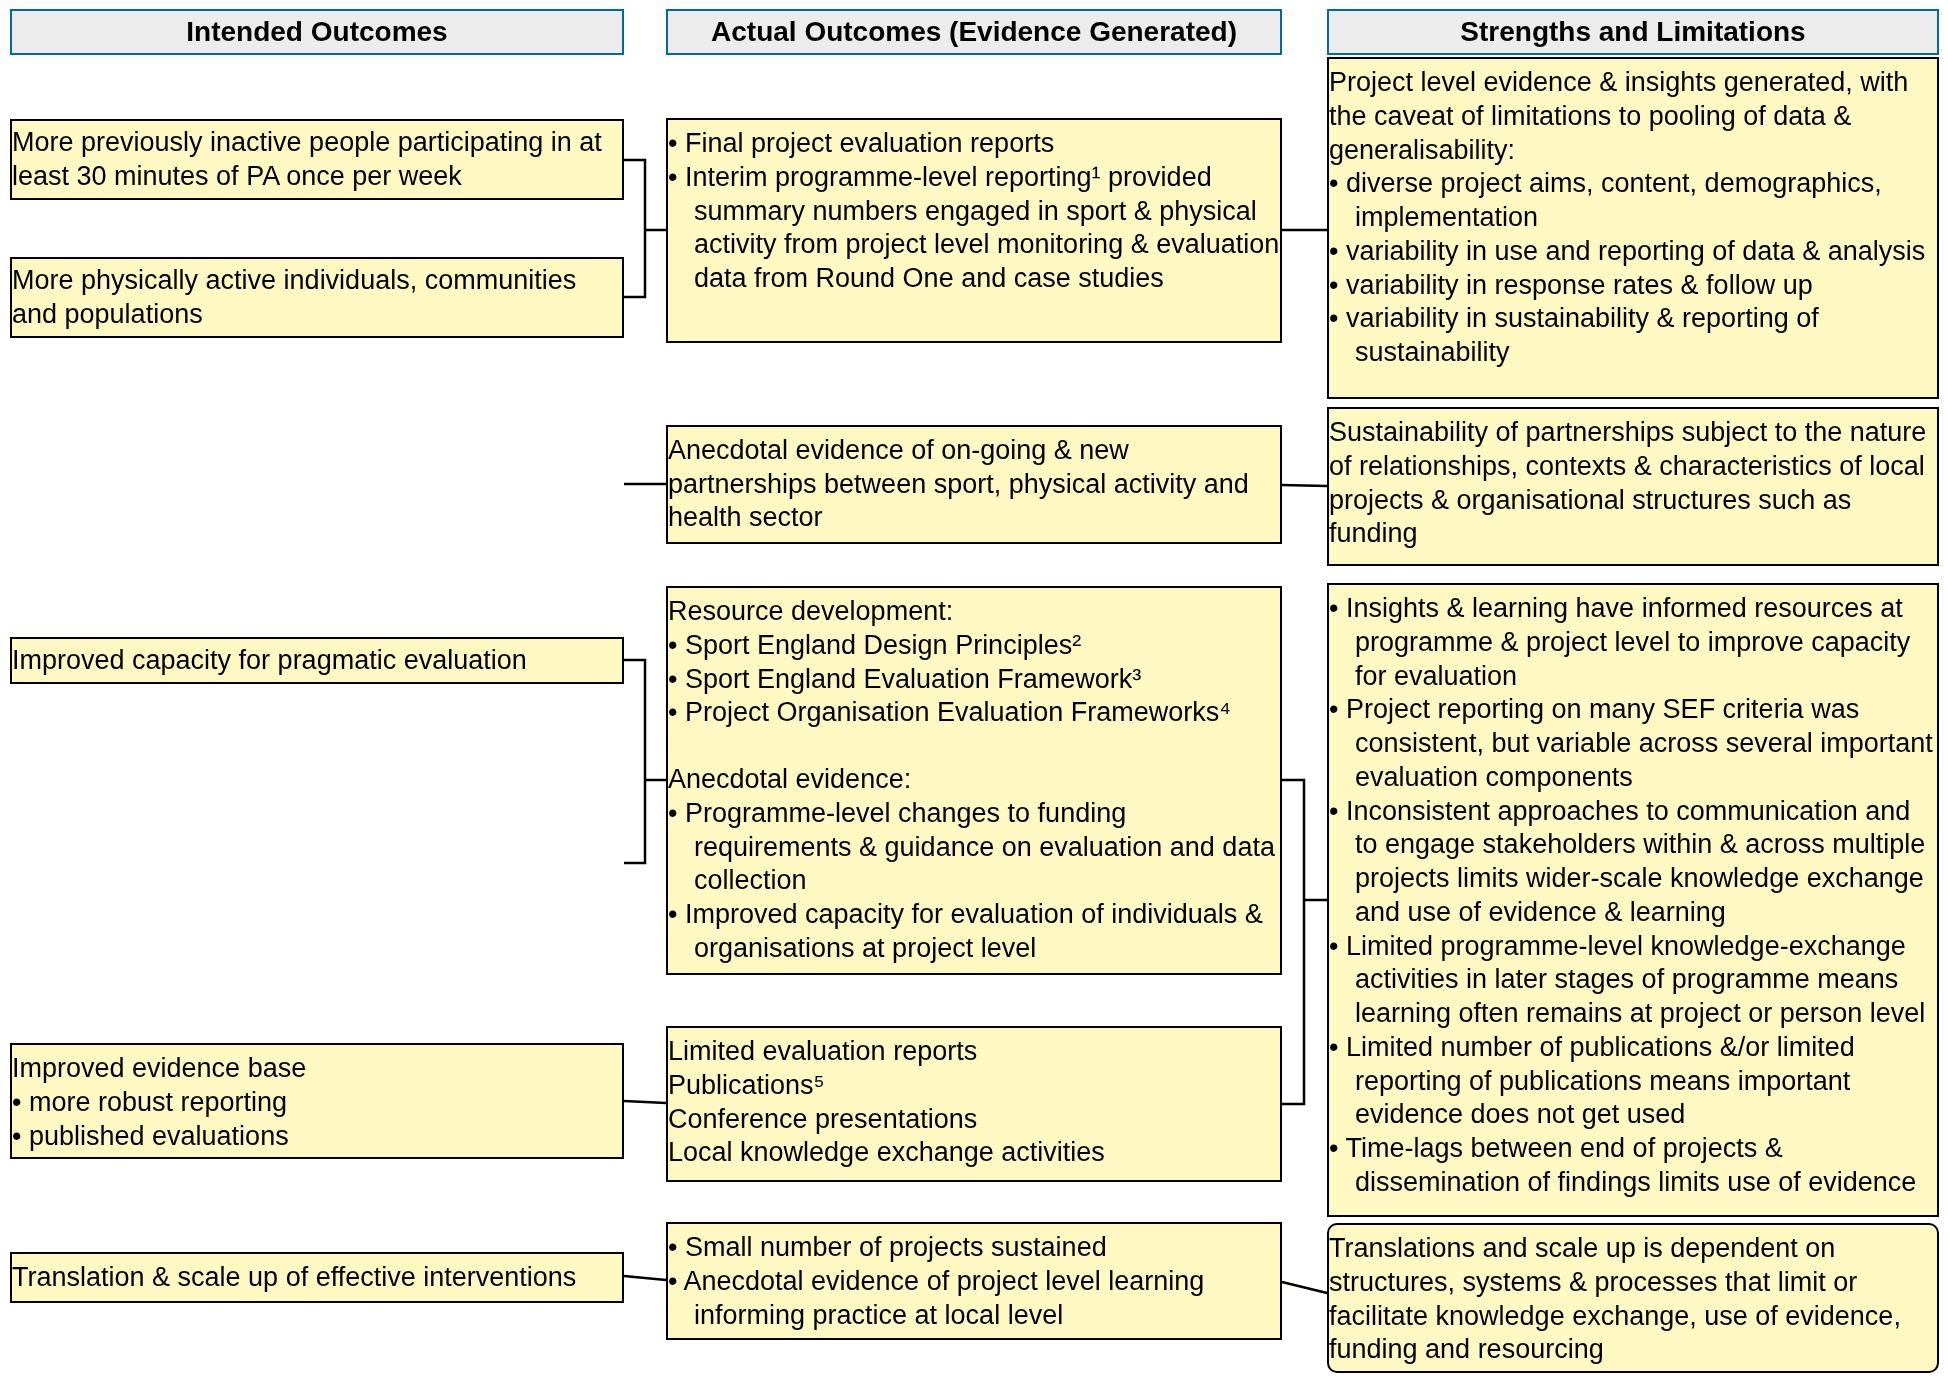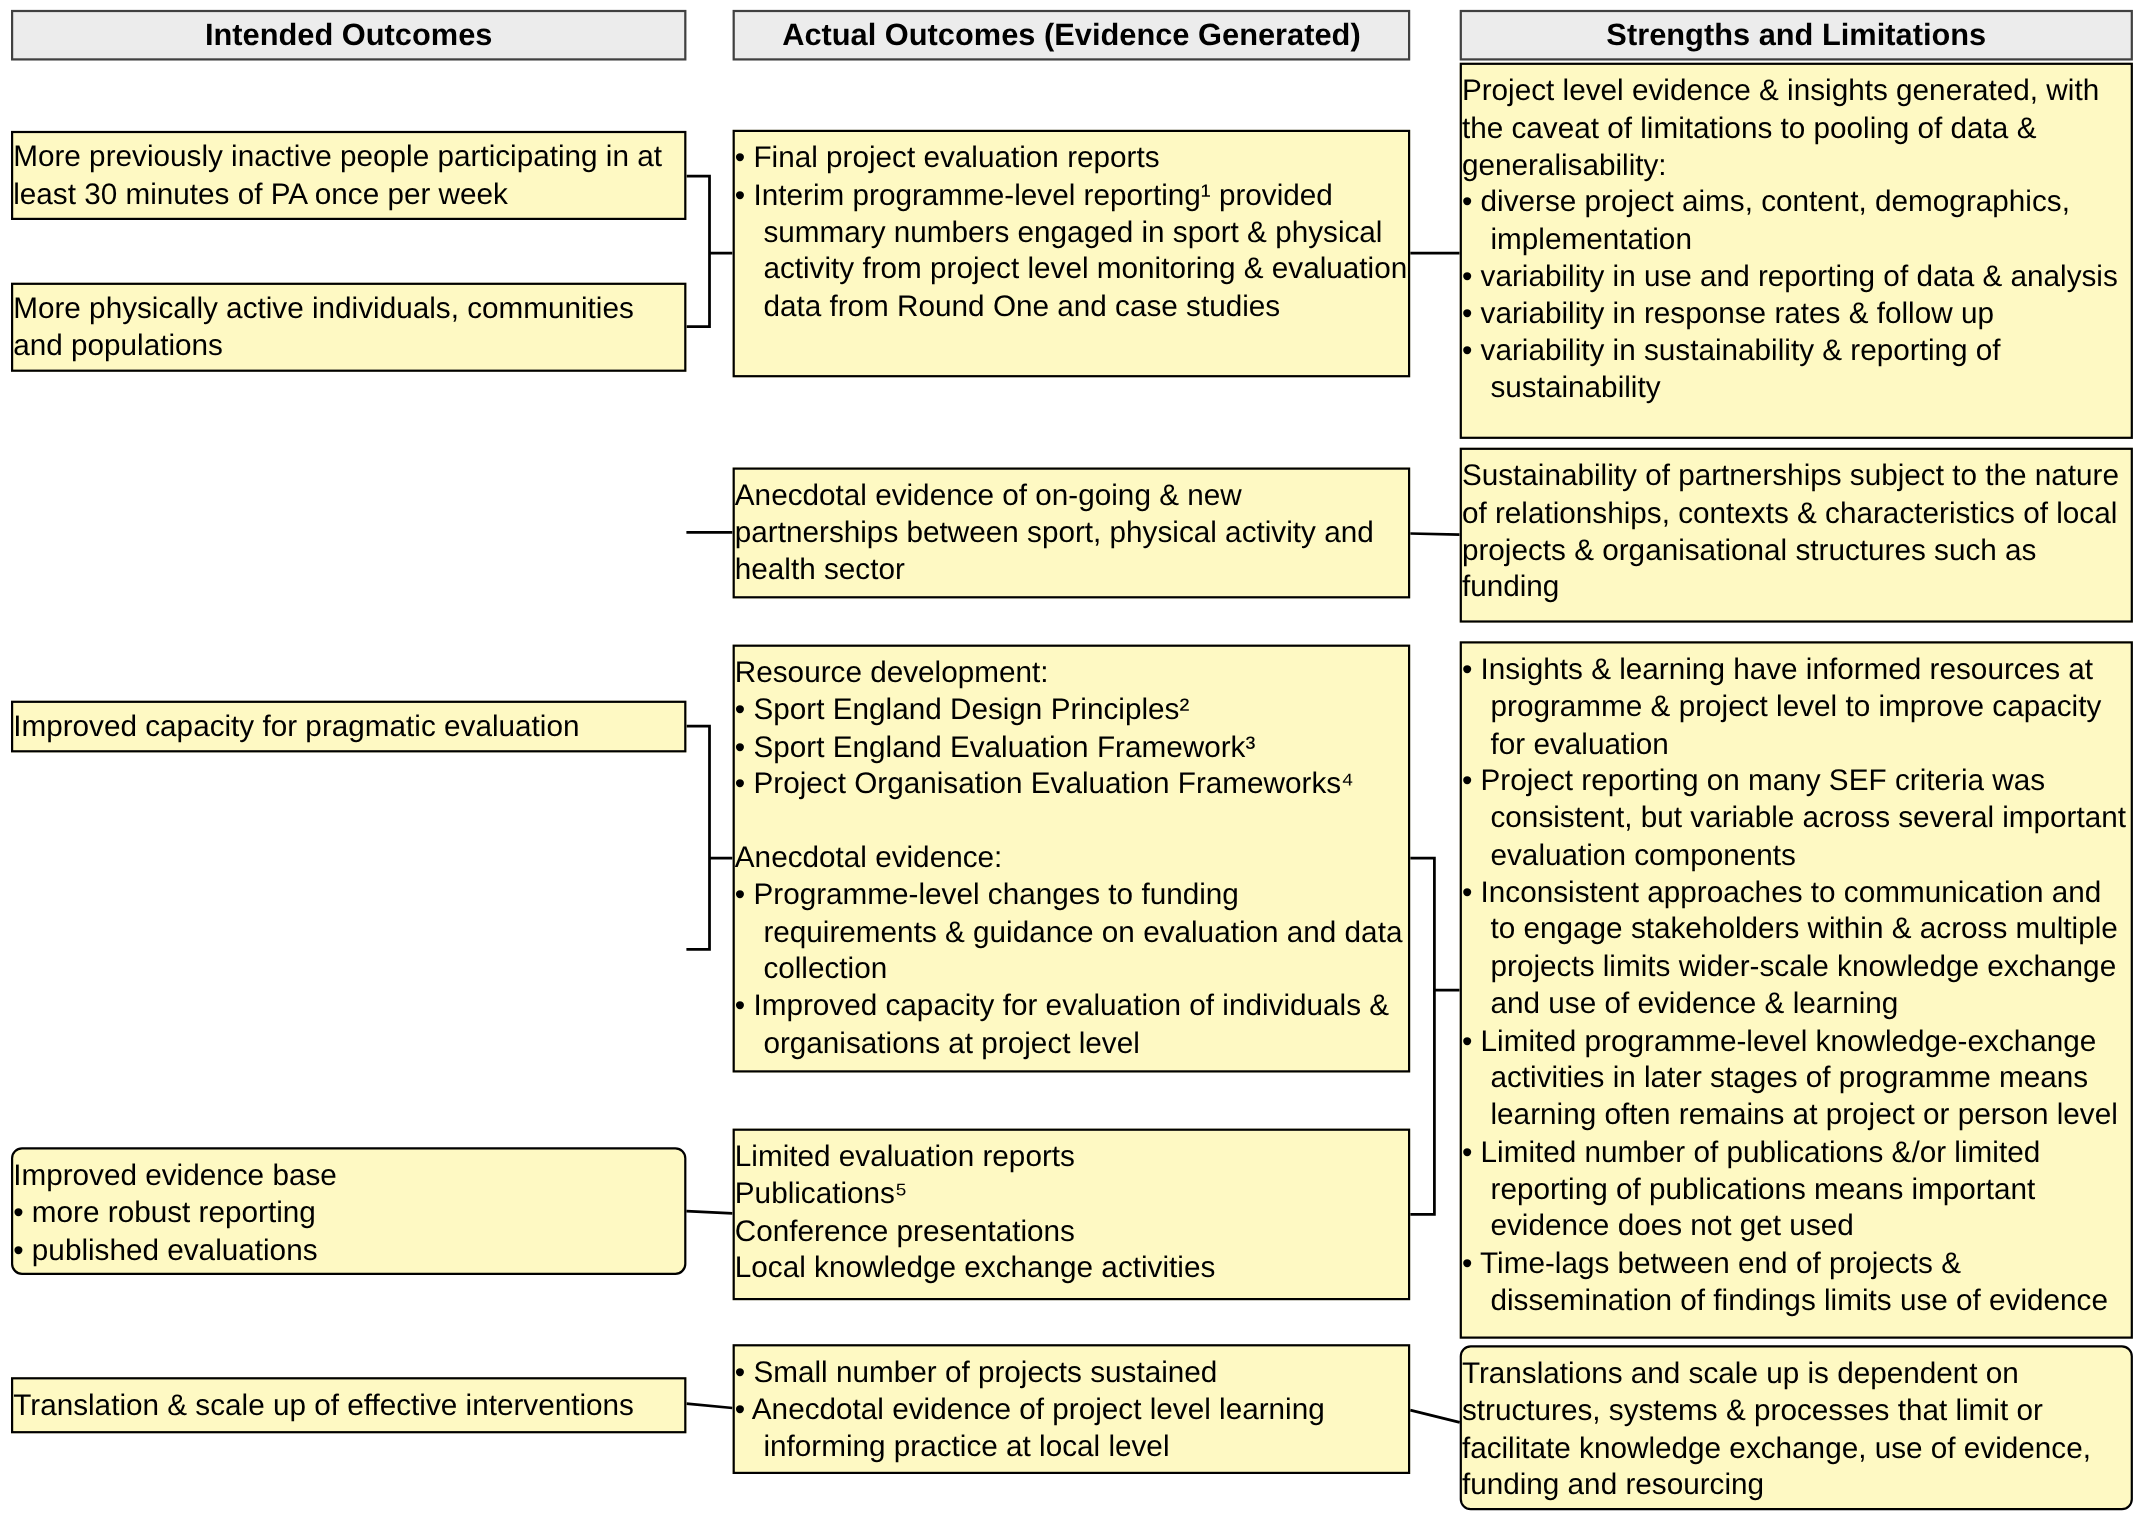--- a/index.html
+++ b/index.html
@@ -2,41 +2,41 @@
 <html><head>
 <meta charset="utf-8">
 <style>
   * { box-sizing: border-box; margin: 0; padding: 0; }
   html, body { background: #ffffff; }
   body { font-family: "Liberation Sans", "DejaVu Sans", sans-serif; color: #000; }
   .canvas { position: relative; width: 1948px; height: 1376px; background: #fff; overflow: hidden; }
 
   .hdr {
     position: absolute; top: 9px; height: 46px;
-    border: 2px solid #404040; background: #ececec;
+    border: 2px solid #0369a1; background: #ececec;
     font-weight: bold; font-size: 28px;
     display: flex; align-items: center; justify-content: center;
     text-align: center;
   }
   #h1 { left: 10px;   width: 614px; }
   #h2 { left: 666px;  width: 616px; }
   #h3 { left: 1327px; width: 612px; }
 
   .box {
     position: absolute; border: 2px solid #000; background: #fef9c3;
     font-size: 27px; line-height: 1.25; padding: 7px 0;
   }
   .vc { display: flex; align-items: center; }
 
   #l1 { left: 10px; top: 119px; width: 614px; height: 81px; }
   #l2 { left: 10px; top: 257px; width: 614px; height: 81px; }
   #l3 { left: 10px; top: 460px; width: 614px; height: 47px; }
   #l4 { left: 10px; top: 637px; width: 614px; height: 47px; }
   #l5 { left: 10px; top: 822px; width: 614px; height: 82px; }
-  #l6 { left: 10px; top: 1043px; width: 614px; height: 116px; border-radius: 10px; }
+  #l6 { left: 10px; top: 1043px; width: 614px; height: 116px; }
   #l7 { left: 10px; top: 1252px; width: 614px; height: 51px; }
 
   #m1 { left: 666px; top: 118px; width: 616px; height: 225px; }
   #m2 { left: 666px; top: 425px; width: 616px; height: 119px; }
   #m3 { left: 666px; top: 586px; width: 616px; height: 389px; }
   #m4 { left: 666px; top: 1026px; width: 616px; height: 156px; }
   #m5 { left: 666px; top: 1222px; width: 616px; height: 118px; }
 
   #r1 { left: 1327px; top: 57px;  width: 612px; height: 342px; }
   #r2 { left: 1327px; top: 407px; width: 612px; height: 159px; }

